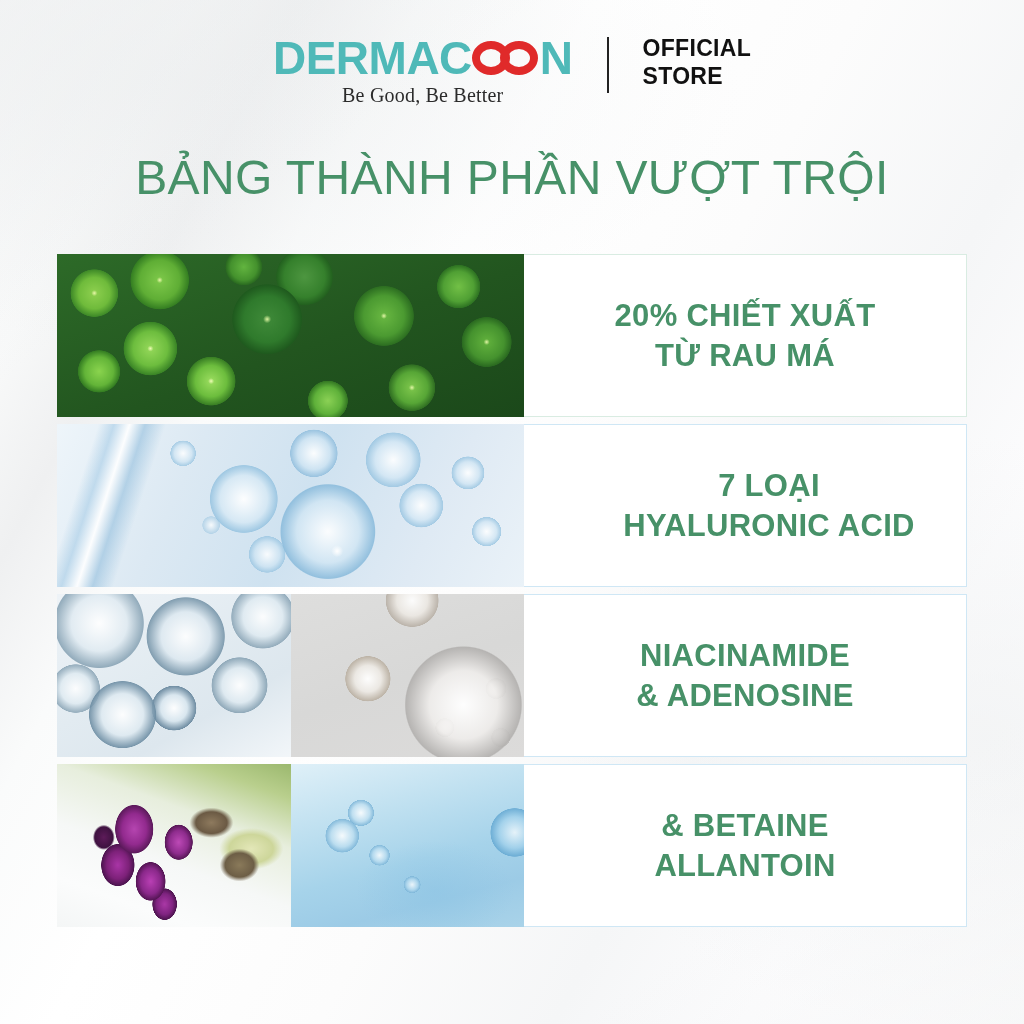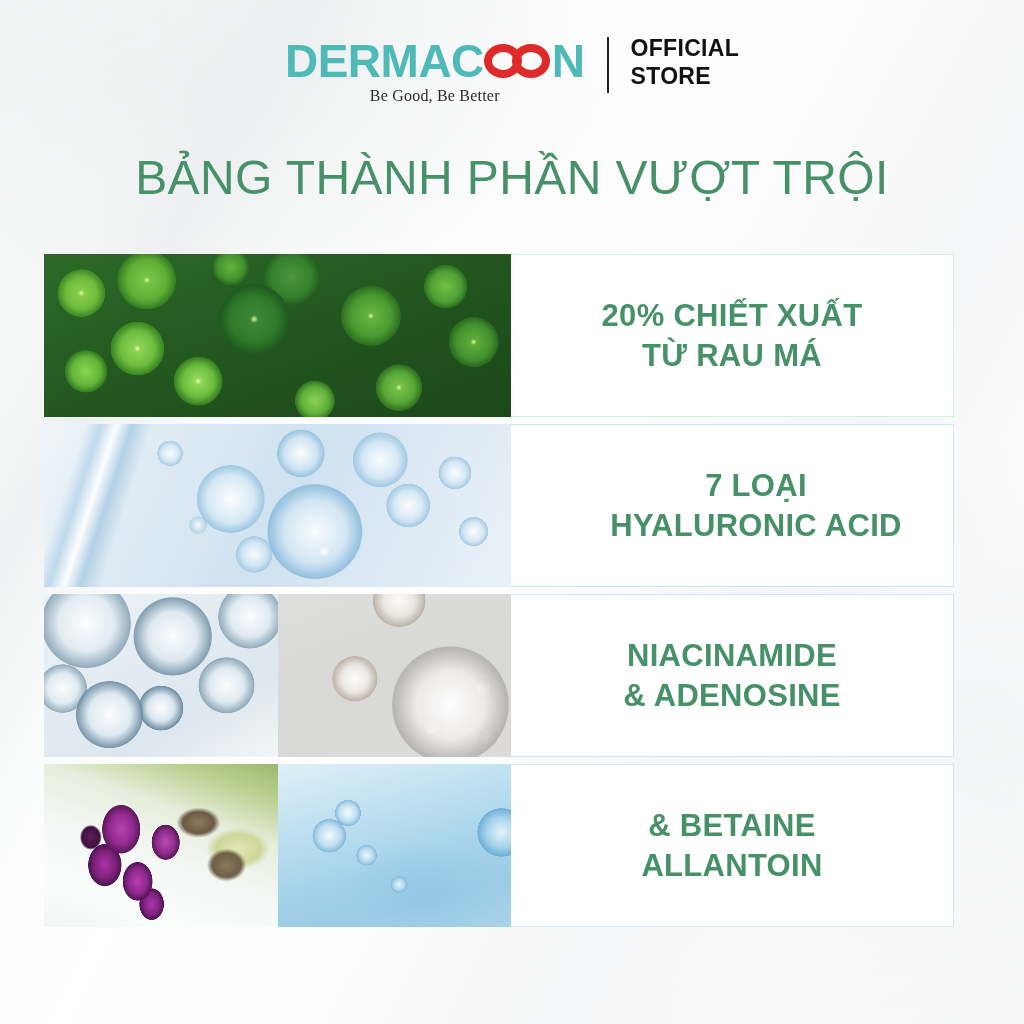--- a/index.html
+++ b/index.html
@@ -46,21 +46,21 @@
 
   
   .header {
     position: absolute;
     top: 34px;
     left: 0;
     width: 1024px;
     display: flex;
     align-items: center;
     justify-content: center;
-    gap: 0px;
+    gap: 12px;
     z-index: 3;
   }
   .brand-block {
     display: flex;
     flex-direction: column;
     align-items: center;
   }
   .wordmark {
     font-family: "Liberation Sans", sans-serif;
     font-size: 46px;
@@ -84,21 +84,21 @@
     width: 38px;
     height: 34px;
     border: 8px solid #E02A2A;
     border-radius: 50%;
     box-sizing: border-box;
   }
   .wm-oo .ring.r1 { left: 0px; }
   .wm-oo .ring.r2 { left: 28px; }
   .tagline {
     font-family: "Liberation Serif", serif;
-    font-size: 16px;
+    font-size: 20px;
     color: #2b2b2b;
     margin-top: 3px;
     letter-spacing: 0.2px;
     white-space: nowrap;
   }
   .header-divider {
     width: 2px;
     height: 56px;
     background: #222;
     margin: 0 22px 12px 22px;
@@ -124,21 +124,21 @@
     color: #479168;
     letter-spacing: 0.4px;
     white-space: nowrap;
     z-index: 3;
   }
 
   
   .rows {
     position: absolute;
     top: 254px;
-    left: 44px;
+    left: 57px;
     width: 910px;
     z-index: 2;
   }
   .row {
     position: relative;
     height: 163px;
     margin-bottom: 7px;
     display: flex;
     background: #ffffff;
     box-sizing: border-box;

